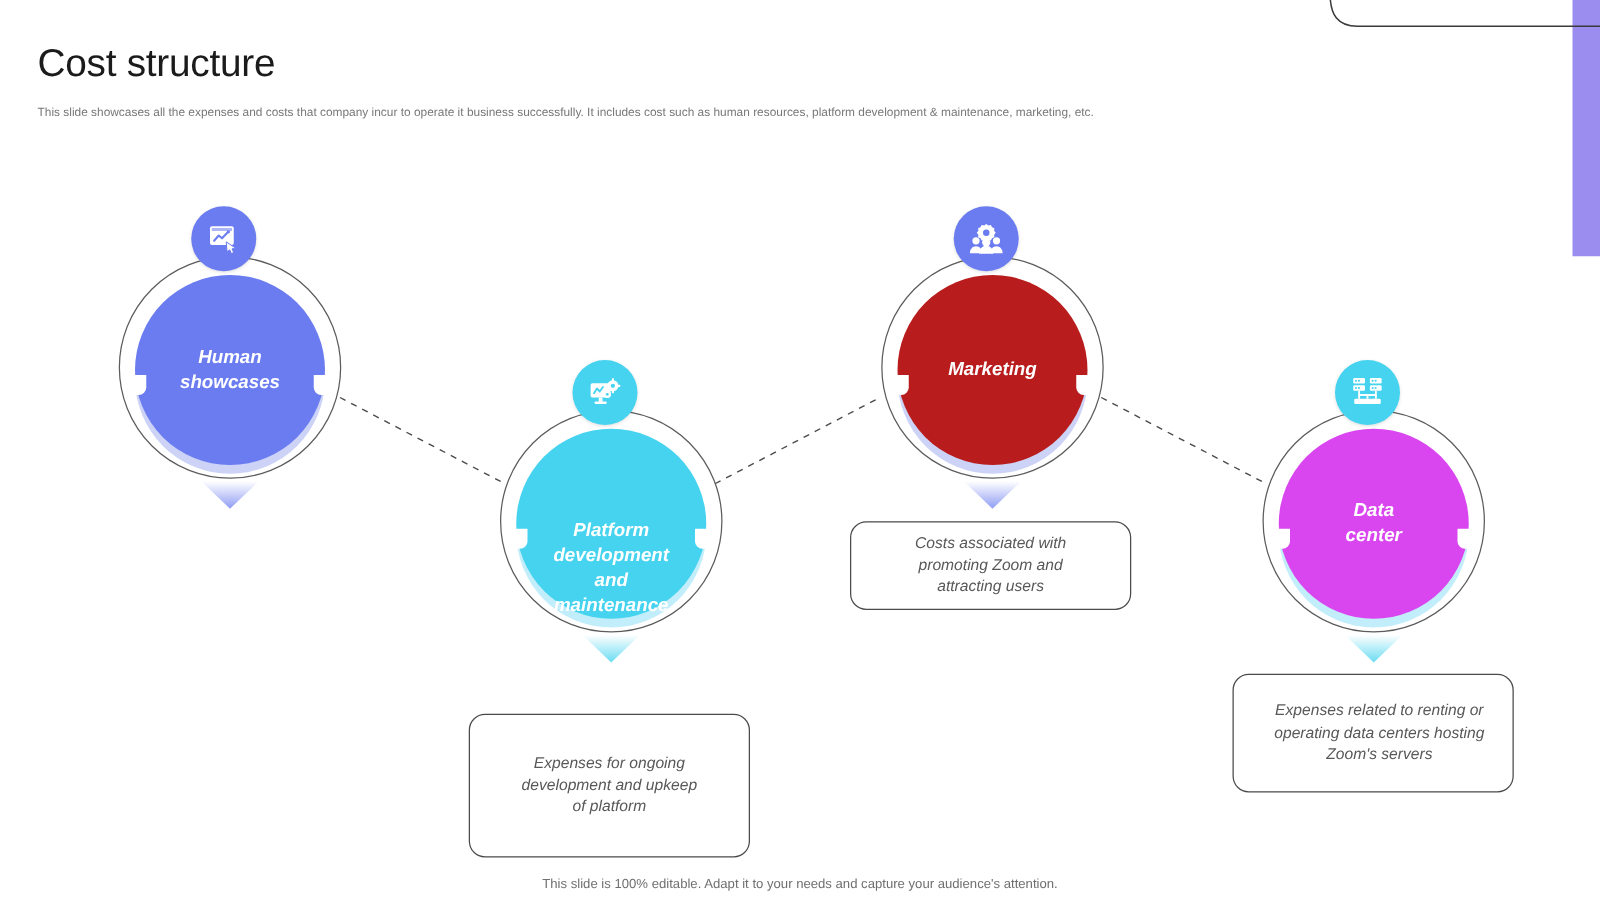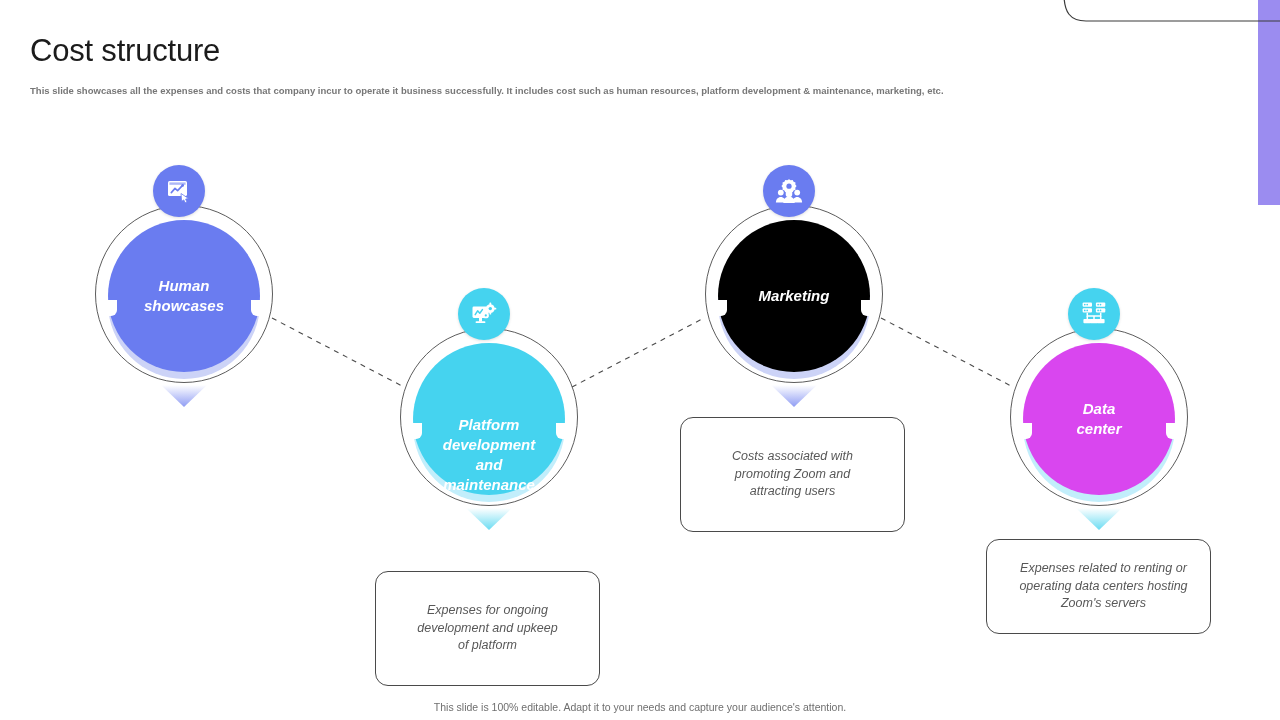--- a/index.html
+++ b/index.html
@@ -16,21 +16,21 @@
   }
   #deco-corner-line{position:absolute;left:1060px;top:-6px;width:220px;height:40px;}
   
   #page-title{
     position:absolute;left:30px;top:30px;
     font-size:31px;color:#1b1b1b;font-weight:400;letter-spacing:-0.2px;
     line-height:42px;
   }
   #page-subtitle{
     position:absolute;left:30px;top:85px;
-    font-size:9.5px;color:#777777;letter-spacing:0.01px;white-space:nowrap;font-weight:bold;
+    font-size:9.5px;color:#777777;letter-spacing:0.01px;white-space:nowrap;
   }
   #slide-footer{
     position:absolute;left:0;top:701px;width:1280px;text-align:center;
     font-size:10.5px;color:#6f6f6f;
   }
   
   #diagram{position:absolute;left:0;top:0;width:1280px;height:720px;font-style:italic;}
   #connector-layer{position:absolute;left:0;top:0;width:1280px;height:720px;
     pointer-events:none;}
   .node{position:absolute;}
@@ -170,21 +170,21 @@
     <div class="card-text">
       <div>Expenses for ongoing</div>
       <div>development and upkeep</div>
       <div>of platform</div>
     </div>
   </div>
 
   <div class="node" style="left:705px;top:205px;width:178px;height:178px;">
     <div class="ring" style="left:0;top:0;width:178px;height:178px;"></div>
     <div class="disc-shadow" style="left:13px;top:22px;width:152px;height:152px;background:#ccd3f7;"></div>
-    <div class="disc" style="left:13px;top:15px;width:152px;height:152px;background:#000000;font-size:15px;">
+    <div class="disc" style="left:13px;top:15px;width:152px;height:152px;background:#b91c1c;font-size:15px;">
       <div class="notch" style="left:-4px;top:80px;width:13px;height:16px;border-radius:0 0 6px 0;"></div>
       <div class="notch" style="right:-4px;top:80px;width:13px;height:16px;border-radius:0 0 0 6px;"></div>
       <div class="disc-label">
         <div>Marketing</div>
       </div>
     </div>
     <div class="badge" style="left:58px;top:-40px;width:52px;height:52px;background:#6a7cf0;">
       <svg width="28" height="28" viewBox="0 0 28 28" fill="none">
         <path d="M14 2.2 l1.7 1.1 2-.4 .9 1.8 1.9 .8 -.2 2 1.3 1.6 -1.3 1.6 .2 2 -1.9 .8 -.9 1.8 -2-.4 -1.7 1.1 -1.7-1.1 -2 .4 -.9-1.8 -1.9-.8 .2-2 -1.3-1.6 1.3-1.6 -.2-2 1.9-.8 .9-1.8 2 .4 Z" fill="#ffffff"></path>
         <circle cx="14" cy="9.2" r="2.6" fill="#6a7cf0"></circle>
@@ -200,21 +200,21 @@
       <defs>
           <linearGradient id="chev3" x1="0" y1="0" x2="0" y2="1">
         <stop offset="0%" stop-color="#6a7cf0" stop-opacity="0"></stop>
         <stop offset="100%" stop-color="#6a7cf0" stop-opacity=".75"></stop>
       </linearGradient>
         </defs>
       <path d="M4 2 L50 2 L27 24 Z" fill="url(#chev3)"></path>
     </svg>
   </div>
 
-  <div class="card" style="left:680px;top:417px;width:225px;height:115px;text-align:center;">
+  <div class="card" style="left:680px;top:417px;width:225px;height:71px;text-align:center;">
     <div class="card-text">
       <div>Costs associated with</div>
       <div>promoting Zoom and</div>
       <div>attracting users</div>
     </div>
   </div>
 
   <div class="node" style="left:1010px;top:328px;width:178px;height:178px;">
     <div class="ring" style="left:0;top:0;width:178px;height:178px;"></div>
     <div class="disc-shadow" style="left:13px;top:22px;width:152px;height:152px;background:#c2eefb;"></div>

